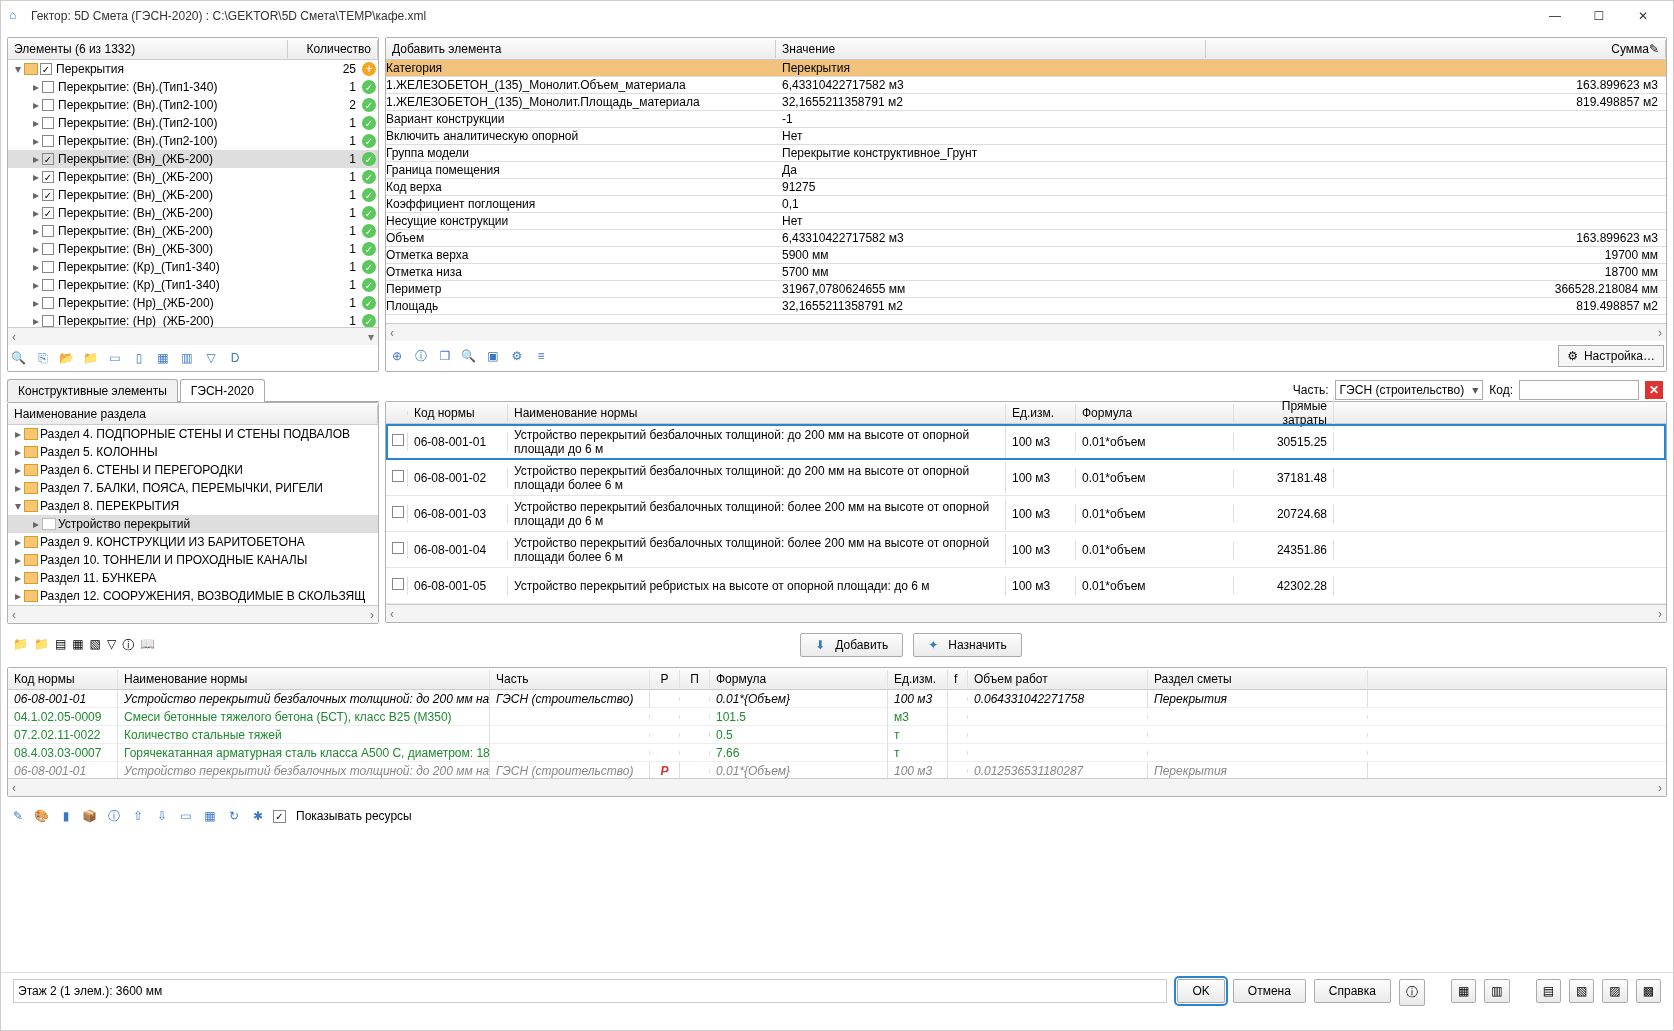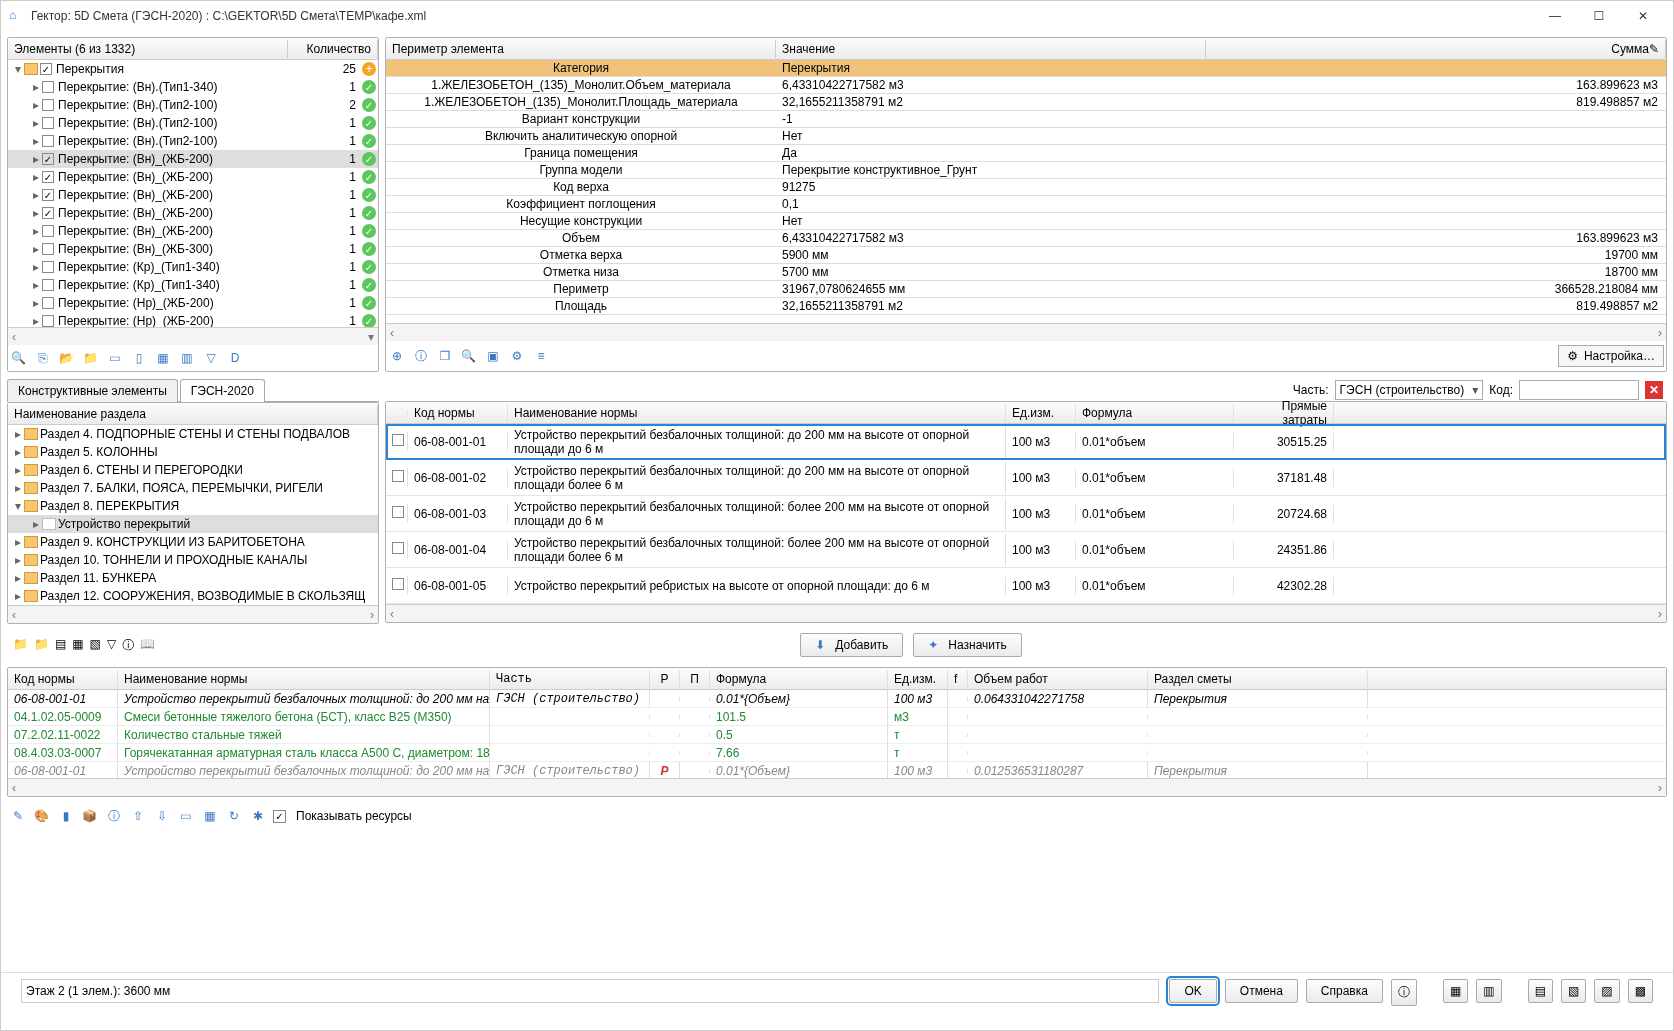--- a/index.html
+++ b/index.html
@@ -20,21 +20,21 @@
 .tree-row .arrow { width: 12px; text-align: center; color: #666; }
 .tree-row .folder { width: 14px; height: 12px; background: #f7c673; border: 1px solid #d99a2f; margin-right: 2px; }
 .tree-row .chk { width: 12px; height: 12px; border: 1px solid #888; margin-right: 4px; display: inline-flex; align-items: center; justify-content: center; font-size: 10px; }
 .tree-row .label { flex: 1; white-space: nowrap; overflow: hidden; text-overflow: ellipsis; }
 .tree-row .qty { width: 40px; text-align: right; padding-right: 6px; }
 .tree-row .dot { width: 14px; height: 14px; border-radius: 50%; background: #5cc75c; display: inline-flex; align-items: center; justify-content: center; color: #fff; font-size: 10px; margin-right: 2px; }
 .tree-row .plus { width: 14px; height: 14px; border-radius: 50%; background: #f6a623; display: inline-flex; align-items: center; justify-content: center; color: #fff; font-size: 12px; margin-right: 2px; }
 .right-params { flex: 1; display: flex; flex-direction: column; }
 .param-row { display: flex; height: 17px; border-bottom: 1px solid #ddd; align-items: center; }
 .param-row.cat { background: #f0c27b; }
-.param-row .pname { width: 390px; white-space: nowrap; overflow: hidden; text-align: center; }
+.param-row .pname { width: 390px; white-space: nowrap; overflow: hidden; }
 .param-row .pval { width: 430px; padding-left: 6px; white-space: nowrap; overflow: hidden; }
 .param-row .psum { flex: 1; text-align: right; padding-right: 8px; }
 .toolbar { display: flex; gap: 6px; padding: 4px 2px; align-items: center; }
 .toolbar .tb-ico { width: 18px; height: 18px; display: inline-flex; align-items: center; justify-content: center; color: #3b78c4; cursor: pointer; }
 .mid-area { display: flex; gap: 6px; height: 245px; }
 .mid-left { width: 372px; display: flex; flex-direction: column; }
 .tabs { display: flex; border-bottom: 1px solid #aaa; }
 .tab { padding: 4px 10px; border: 1px solid #aaa; border-bottom: none; margin-right: 2px; background: #f0f0f0; border-radius: 3px 3px 0 0; position: relative; top: 1px; }
 .tab.active { background: #fff; }
 .mid-right { flex: 1; display: flex; flex-direction: column; }
@@ -56,33 +56,33 @@
 .hscroll { height: 18px; background: #f4f4f4; border-top: 1px solid #ccc; display: flex; align-items: center; padding: 0 4px; color: #777; }
 .mid-toolbar { display: flex; align-items: center; gap: 6px; padding: 4px 6px; }
 .btn { border: 1px solid #aaa; padding: 4px 14px; background: linear-gradient(#fdfdfd,#eaeaea); border-radius: 2px; display: inline-flex; align-items: center; gap: 6px; cursor: pointer; }
 .btn .bicon { width: 14px; height: 14px; color: #3b78c4; }
 .bottom-table { height: 130px; display: flex; flex-direction: column; }
 .bt-header { display: flex; background: linear-gradient(#fcfcfc,#ececec); border-bottom: 1px solid #ccc; height: 22px; align-items: center; }
 .bt-header > div, .bt-row > div { border-right: 1px solid #e0e0e0; padding: 2px 6px; white-space: nowrap; overflow: hidden; }
 .bt-row { display: flex; height: 18px; align-items: center; border-bottom: 1px solid #eee; }
 .bc-code { width: 110px; flex: none; }
 .bc-name { width: 372px; flex: none; }
-.bc-part { width: 160px; flex: none; font-family: Liberation Mono, monospace; }
+.bc-part { width: 160px; flex: none; }
 .bc-r { width: 30px; flex: none; text-align: center; }
 .bc-p { width: 30px; flex: none; text-align: center; }
 .bc-form { width: 178px; flex: none; }
 .bc-ed { width: 60px; flex: none; }
 .bc-f { width: 20px; flex: none; }
 .bc-vol { width: 180px; flex: none; text-align: left; }
 .bc-section { width: 220px; flex: none; }
 .italic { font-style: italic; }
 .greenrow { color: #1f8a2f; }
 .grayrow { color: #888; }
 .statusbar { height: 58px; display: flex; flex-direction: column; border-top: 1px solid #ddd; }
-.status-top { height: 36px; padding: 6px 20px; display: flex; }
+.status-top { height: 36px; padding: 6px 12px; display: flex; }
 .status-text { border: 1px solid #ccc; flex: 1; padding: 4px; margin-right: 10px; }
 .status-btns { display: flex; gap: 8px; align-items: flex-start; }
 .clearx { width: 18px; height: 18px; background: #d33; color: #fff; display: flex; align-items: center; justify-content: center; font-weight: bold; cursor: pointer; }
 .chk2 { width: 13px; height: 13px; border: 1px solid #888; margin-right:4px; display:inline-flex;align-items:center;justify-content:center;font-size:10px;}
 .settings-btn { margin-left: auto; border: 1px solid #aaa; padding: 3px 8px; display: flex; align-items: center; gap: 6px; cursor:pointer; background:#f6f6f6;}
 .ok-btn { outline: 2px solid #2a84d6; outline-offset: 1px; text-align: right; }
 </style>
 </head>
 <body>
 
@@ -223,21 +223,21 @@
           <span class="tb-ico">▯</span>
           <span class="tb-ico">▦</span>
           <span class="tb-ico">▥</span>
           <span class="tb-ico">▽</span>
           <span class="tb-ico">D</span>
         </div>
     </div>
 
     <div class="right-params panel">
       <div class="grid-header">
-        <div class="gh-cell" style="width:390px">Периметр элемента</div>
+        <div class="gh-cell" style="width:390px">Добавить элемента</div>
         <div class="gh-cell" style="width:430px">Значение</div>
         <div class="gh-cell" style="flex:1;text-align:right;display:flex">
             <span style="flex:1">Сумма</span>
             <span>✎</span>
           </div>
       </div>
       <div id="params-body" style="flex:1;overflow:auto">
           <div class="param-row cat">
             <div class="pname">Категория</div>
             <div class="pval">Перекрытия</div>
@@ -257,27 +257,27 @@
             <div class="pname">Вариант конструкции</div>
             <div class="pval">-1</div>
             <div class="psum"></div>
           </div>
           <div class="param-row">
             <div class="pname">Включить аналитическую опорной</div>
             <div class="pval">Нет</div>
             <div class="psum"></div>
           </div>
           <div class="param-row">
+            <div class="pname">Группа модели</div>
+            <div class="pval">Перекрытие конструктивное_Грунт</div>
+            <div class="psum"></div>
+          </div>
+          <div class="param-row">
             <div class="pname">Граница помещения</div>
             <div class="pval">Да</div>
-            <div class="psum"></div>
-          </div>
-          <div class="param-row">
-            <div class="pname">Группа модели</div>
-            <div class="pval">Перекрытие конструктивное_Грунт</div>
             <div class="psum"></div>
           </div>
           <div class="param-row">
             <div class="pname">Код верха</div>
             <div class="pval">91275</div>
             <div class="psum"></div>
           </div>
           <div class="param-row">
             <div class="pname">Коэффициент поглощения</div>
             <div class="pval">0,1</div>

